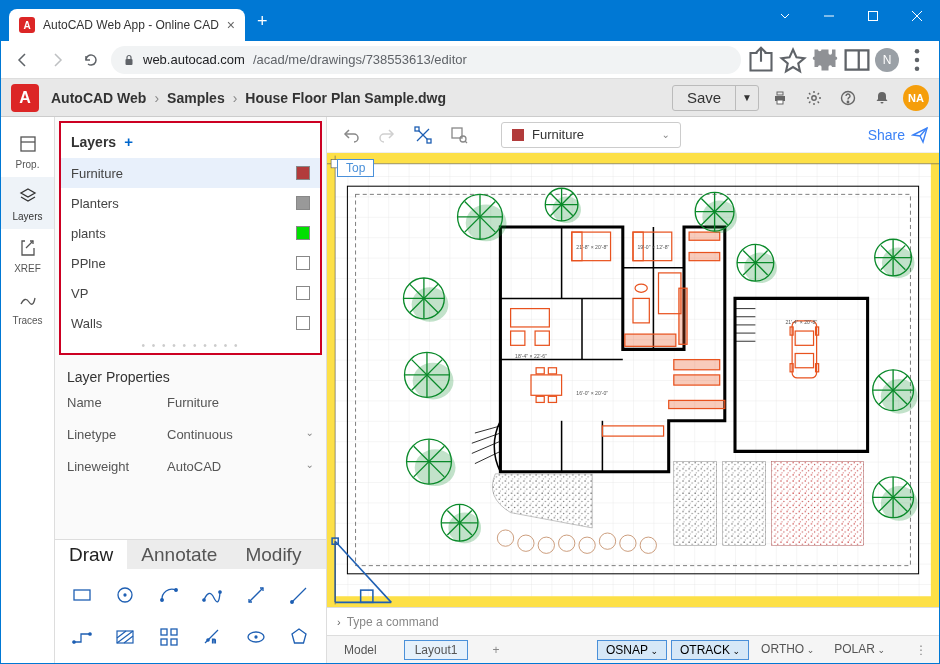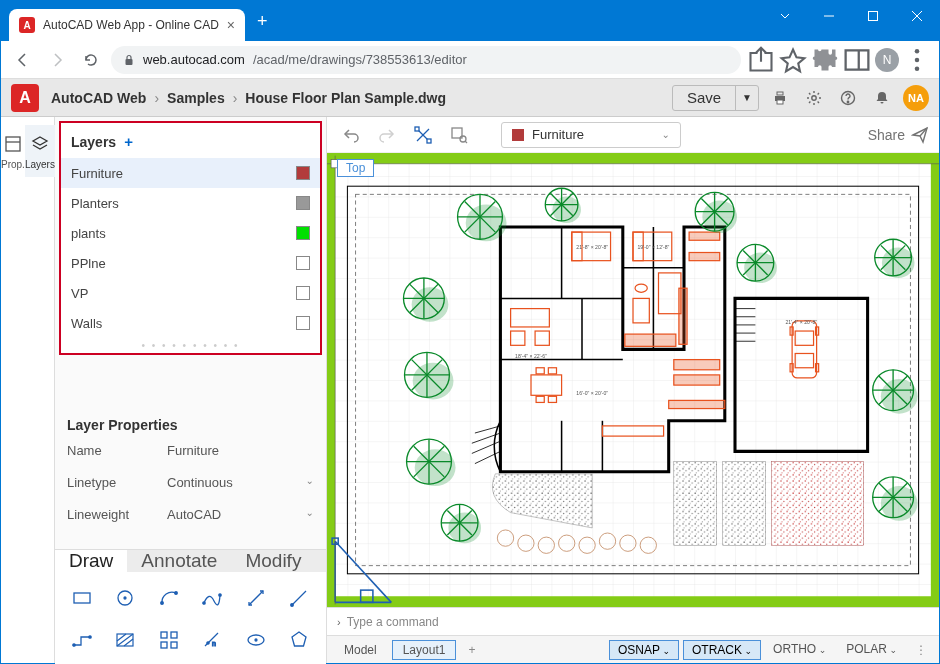--- a/index.html
+++ b/index.html
@@ -37,38 +37,38 @@
 .save-btn { display: flex; border: 1px solid #bbb; border-radius: 3px; overflow: hidden; height: 26px; }
 .save-btn span { padding: 0 14px; display: flex; align-items: center; font-size: 15px; cursor: pointer; }
 .save-btn .dd { border-left: 1px solid #bbb; padding: 0 6px; font-size: 10px; }
 .hdr-icon { width: 26px; height: 26px; display: flex; align-items: center; justify-content: center; color: #666; cursor: pointer; }
 .hdr-avatar { width: 26px; height: 26px; background: #f59e0b; color: #fff; border-radius: 50%; display: flex; align-items: center; justify-content: center; font-size: 11px; font-weight: 600; }
 
 
 .main { flex: 1; display: flex; min-height: 0; }
 
 
-.rail { width: 54px; background: #fff; border-right: 1px solid #ddd; display: flex; flex-direction: row; padding-top: 8px; }
+.rail { width: 54px; background: #fff; border-right: 1px solid #ddd; display: flex; flex-direction: column; padding-top: 8px; }
 .rail-item { height: 52px; display: flex; flex-direction: column; align-items: center; justify-content: center; gap: 4px; color: #555; cursor: pointer; font-size: 10px; }
 .rail-item.active { background: #eef3f8; color: #333; }
 .rail-icon { width: 22px; height: 22px; display: flex; align-items: center; justify-content: center; }
 
 
 .sidepanel { width: 272px; display: flex; flex-direction: column; border-right: 1px solid #ddd; background: #fafafa; }
 .layers-box { border: 2px solid #c02; margin: 4px; padding: 6px 0 0 0; background: #fff; position: relative; }
 .layers-title { padding: 4px 10px 8px; font-size: 14px; font-weight: 600; color: #333; display: flex; align-items: center; gap: 8px; }
 .layers-title .plus { color: #0066cc; font-size: 15px; cursor: pointer; }
 .layer-list { max-height: 200px; overflow-y: auto; }
 .layer-row { height: 30px; padding: 0 10px; display: flex; align-items: center; justify-content: space-between; font-size: 13px; color: #444; cursor: pointer; }
 .layer-row.active { background: #e8f0fb; }
 .layer-swatch { width: 14px; height: 14px; border: 1px solid #888; }
 .layer-dots { text-align: center; color: #ccc; letter-spacing: 2px; font-size: 10px; padding: 2px 0; }
 
 .layer-props { padding: 10px 12px; background: #fafafa; }
-.layer-props h3 { font-size: 14px; font-weight: 700; margin-bottom: 10px; margin-top: 48px; }
+.layer-props h3 { font-size: 14px; font-weight: 400; margin-bottom: 10px; }
 .prop-row { display: flex; height: 32px; font-size: 13px; color: #555; }
 .prop-row label { width: 100px; }
 .prop-row .val { flex: 1; }
 .prop-row .dd-ind { color: #888; font-size: 10px; }
 
 
 .draw-tabs { display: flex; border-top: 1px solid #ddd; height: 30px; background: #ececec; }
 .draw-tab { padding: 0 14px; display: flex; align-items: center; font-size: 19px; color: #555; cursor: pointer; }
 .draw-tab.active { background: #fff; color: #222; font-weight: 500; }
 
@@ -78,32 +78,32 @@
 .tool svg { width: 22px; height: 22px; }
 
 
 .canvas-area { flex: 1; display: flex; flex-direction: column; background: #fff; }
 .canvas-topbar { height: 36px; display: flex; align-items: center; padding: 0 10px; gap: 8px; border-bottom: 1px solid #eee; }
 .ct-icon { width: 28px; height: 28px; display: flex; align-items: center; justify-content: center; color: #888; cursor: pointer; }
 .ct-icon svg { width: 18px; height: 18px; }
 .layer-selector { display: flex; align-items: center; gap: 8px; border: 1px solid #ccc; height: 26px; padding: 0 10px; border-radius: 3px; min-width: 180px; cursor: pointer; }
 .layer-selector .sw { width: 12px; height: 12px; }
 .layer-selector .dd-ind { margin-left: auto; color: #888; font-size: 10px; }
-.share { margin-left: auto; color: #737373; display: flex; align-items: center; gap: 6px; font-size: 14px; cursor: pointer; }
-
-.canvas-wrap { flex: 1; position: relative; overflow: hidden; background: #84cc16; text-align: right; }
+.share { margin-left: auto; color: #3b82f6; display: flex; align-items: center; gap: 6px; font-size: 14px; cursor: pointer; }
+
+.canvas-wrap { flex: 1; position: relative; overflow: hidden; background: #fde047; text-align: right; }
 .canvas-svg { position: absolute; inset: 0; width: 100%; height: 100%; }
 .view-label { position: absolute; top: 6px; left: 10px; background: #fff; border: 1px solid #4a90d9; color: #4a90d9; padding: 1px 8px; font-size: 12px; }
 
 
 .cmdline { height: 28px; border-top: 1px solid #ddd; display: flex; align-items: center; padding: 0 10px; font-size: 12px; color: #888; gap: 6px; }
 .cmd-caret { color: #666; font-size: 11px; }
 
 
-.statusbar { height: 28px; border-top: 1px solid #ddd; background: #f5f5f5; display: flex; align-items: center; padding: 0 6px; font-size: 12px; color: #555; gap: 4px; }
+.statusbar { height: 28px; border-top: 1px solid #ddd; background: #f5f5f5; display: flex; align-items: center; padding: 0 6px; font-size: 12px; color: #555; gap: 16px; }
 .sb-tab { padding: 2px 10px; cursor: pointer; border: 1px solid transparent; }
 .sb-tab.active { border: 1px solid #4a90d9; background: #e6f1fb; }
 .sb-plus { padding: 0 8px; color: #888; cursor: pointer; }
 .sb-right { margin-left: auto; display: flex; gap: 4px; }
 .sb-toggle { padding: 2px 8px; cursor: pointer; }
 .sb-toggle.on { background: #d6e8f7; border: 1px solid #4a90d9; color: #000000; }
 .sb-menu { padding: 0 6px; cursor: pointer; color: #888; }
 </style>
 </head>
 <body>

